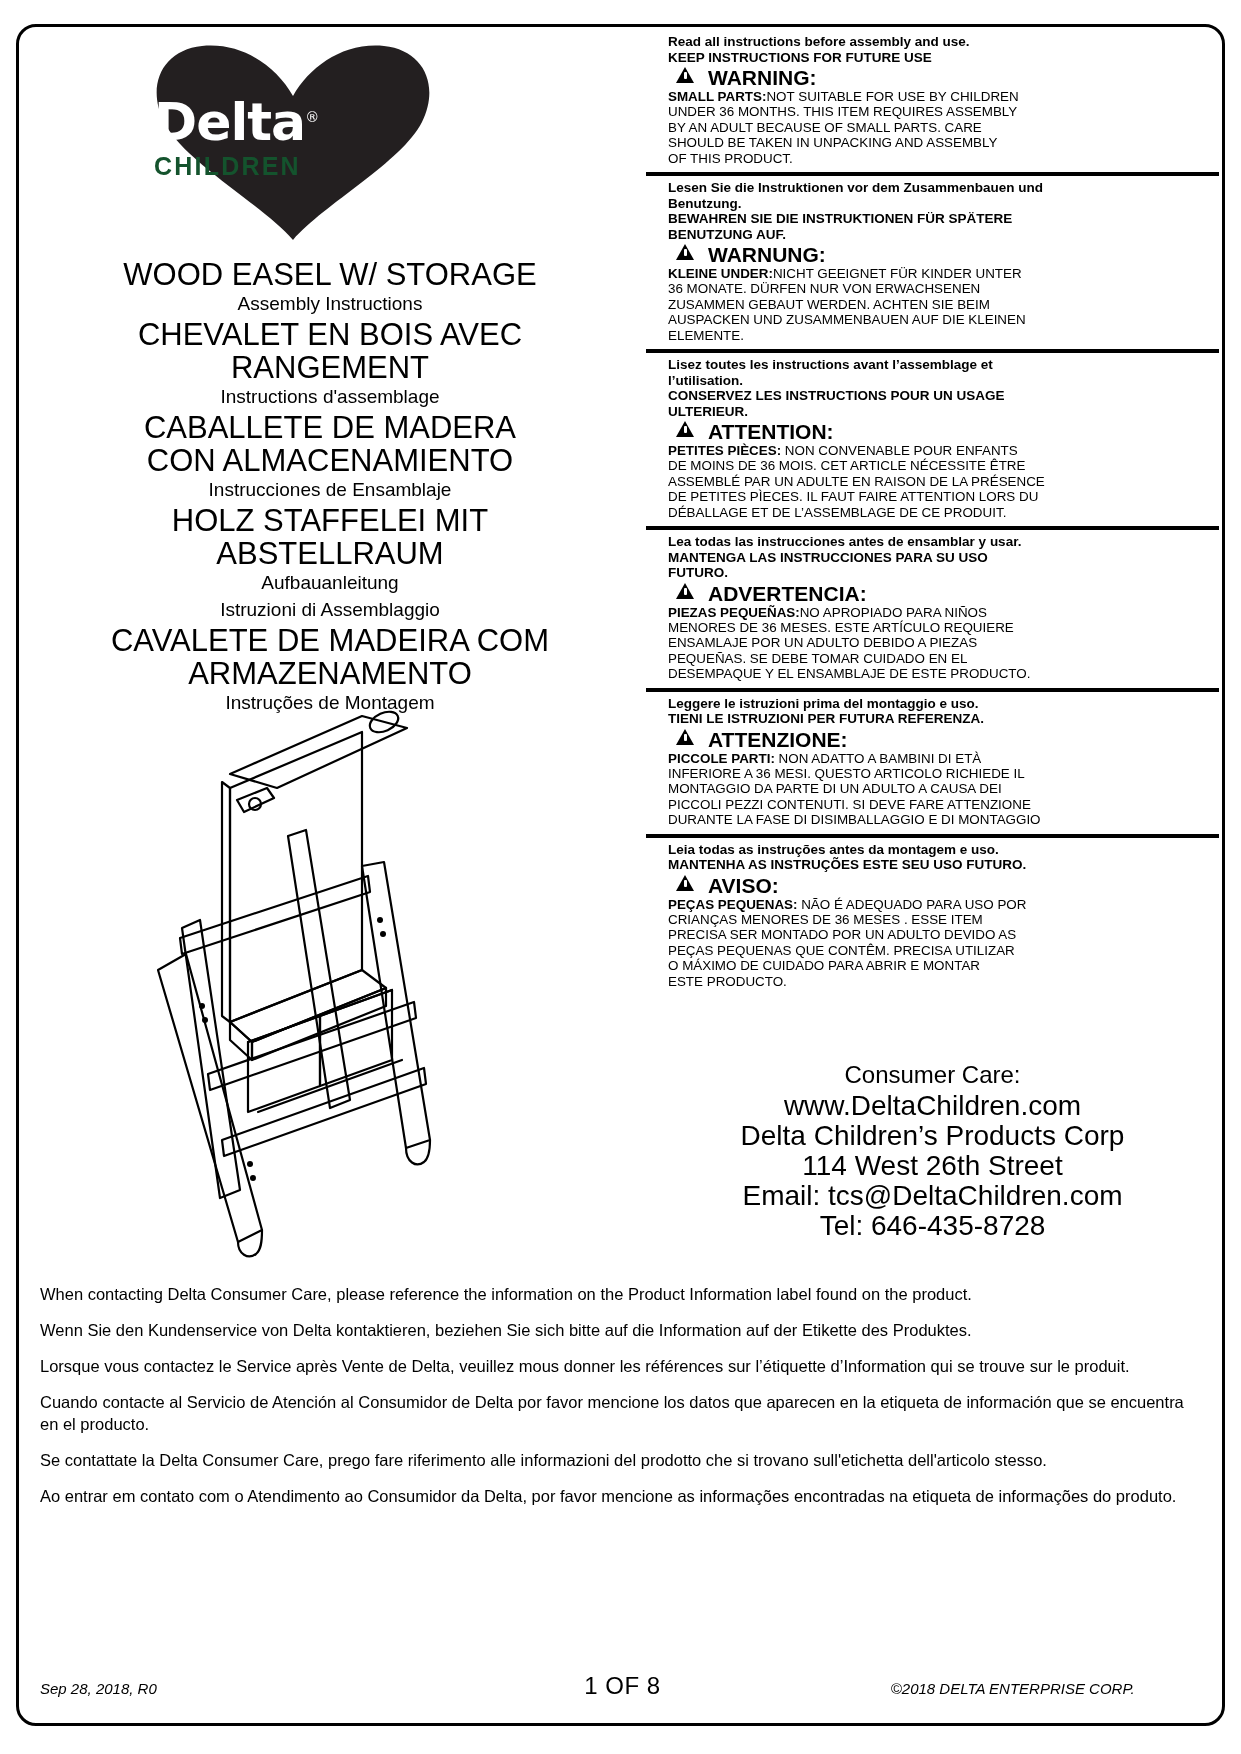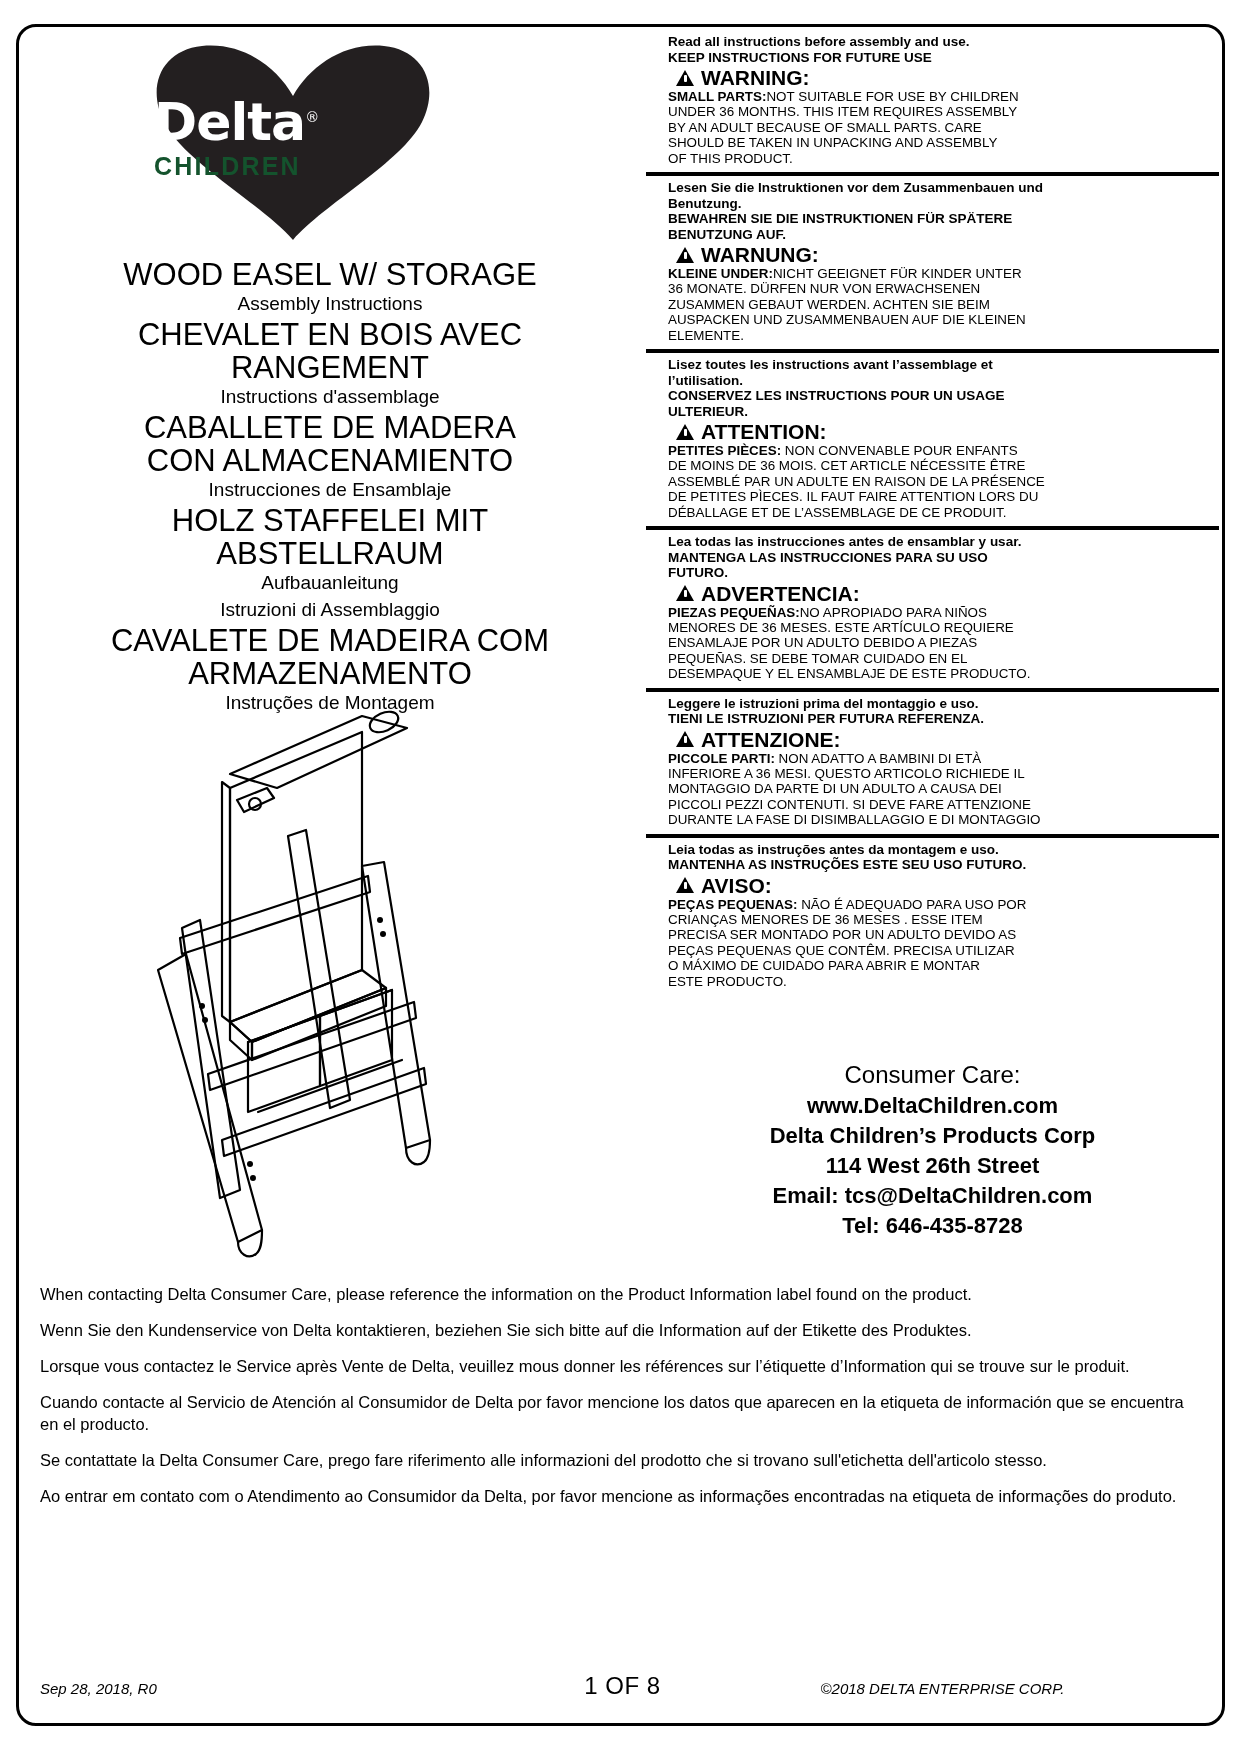--- a/index.html
+++ b/index.html
@@ -141,22 +141,22 @@
   .wb-keep {
     font-size: 13.5px;
     font-weight: bold;
     line-height: 15.5px;
     white-space: pre-line;
   }
   .wb-warnline {
     margin: 2px 0 1px 0;
     padding-left: 8px;
     display: flex;
-    align-items: center;
-    gap: 7px;
+    align-items: flex-start;
+    gap: 14px;
   }
   .tri {
     display: inline-block;
     width: 0; height: 0;
     border-left: 9px solid transparent;
     border-right: 9px solid transparent;
     border-bottom: 16px solid #000;
     position: relative;
   }
   .tri::after {
@@ -184,23 +184,22 @@
   .care {
     text-align: center;
     padding-top: 16px;
   }
   .care-title {
     font-size: 24px;
     line-height: 32px;
     margin-top: 48px;
   }
   .care-line {
-    font-size: 22px;
+    font-size: 28px;
     line-height: 30px;
-    font-weight: bold;
   }
 
   
   .notes {
     position: absolute;
     left: 40px;
     top: 1283px;
     width: 1165px;
   }
   .note {
@@ -226,21 +225,21 @@
   .f-center {
     font-size: 24px;
     flex: 0 0 34%;
     text-align: center;
     letter-spacing: 0.5px;
   }
   .f-right {
     font-size: 15px;
     font-style: italic;
     flex: 0 0 33%;
-    text-align: left;
+    text-align: center;
   }
 </style>
 </head>
 <body>
 
 <div class="page">
   <div class="page-border"></div>
 
   <div class="top-area">
 

